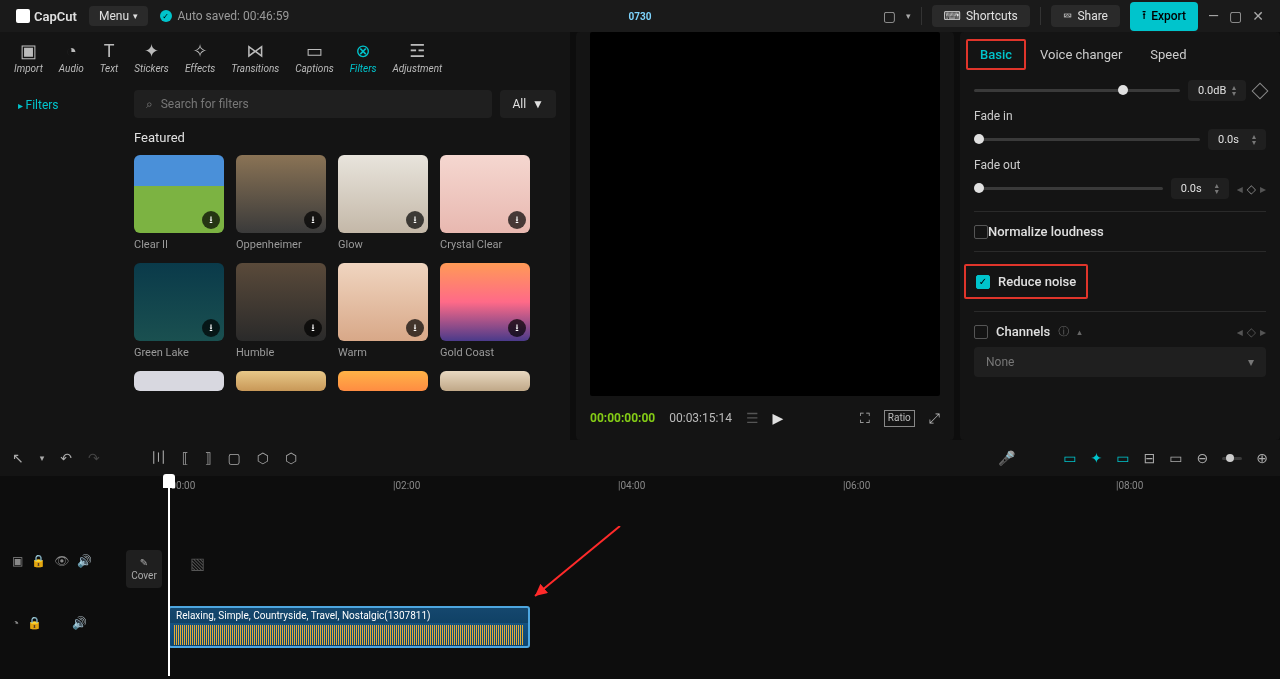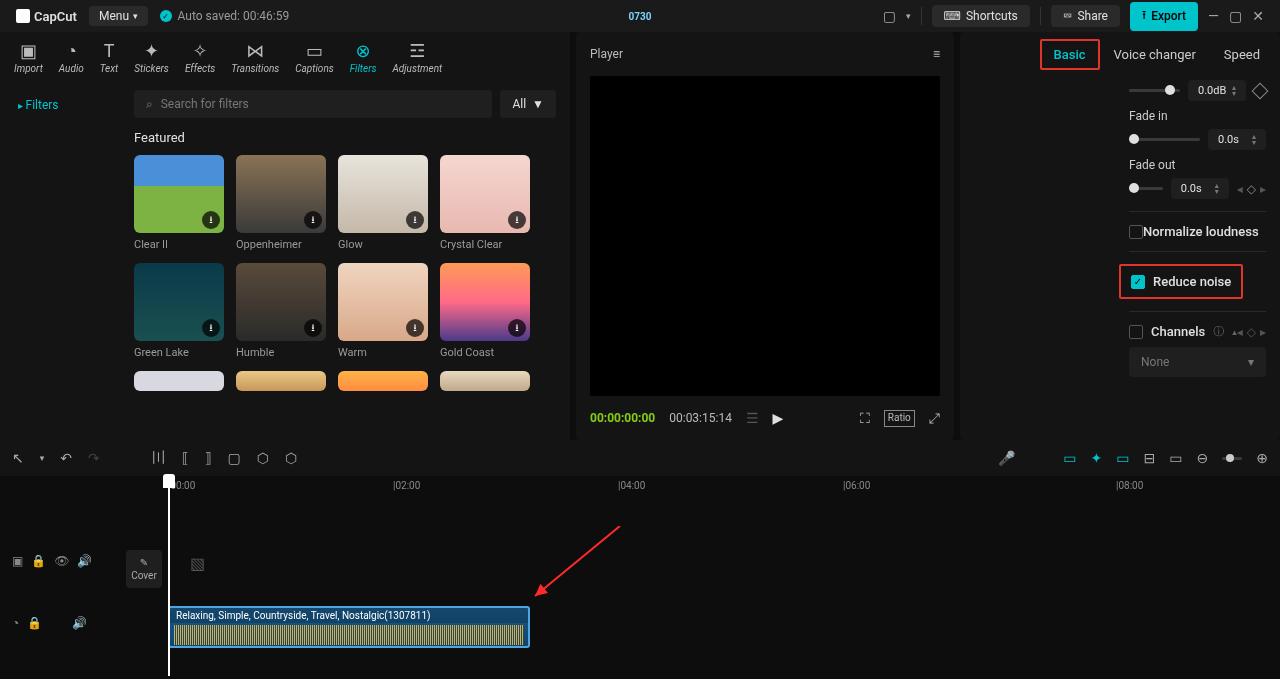--- a/index.html
+++ b/index.html
@@ -45,21 +45,21 @@
 .player-panel { flex:1; background:#141414; margin:0 6px; border-radius:4px; display:flex; flex-direction:column; }
 .player-header { height:44px; display:flex; align-items:center; padding:0 14px; justify-content:space-between; color:#bbb; }
 .player-view { flex:1; margin:0 14px; background:#000; border-radius:2px; }
 .player-controls { height:44px; display:flex; align-items:center; padding:0 14px; gap:14px; }
 .time-current { color:#84cc16; font-size:12px;font-weight:bold; }
 .time-total { color:#bbb; font-size:12px; }
 .pc-right { margin-left:auto; display:flex; gap:14px; color:#bbb; }
 .pc-icon { cursor:pointer; font-size:14px; }
 .ratio-box { border:1px solid #888; padding:1px 3px; font-size:10px; }
 
-.right-panel { width:320px; background:#141414; border-radius:4px; display:flex; flex-direction:column;align-items:flex-end; }
+.right-panel { width:320px; background:#141414; border-radius:4px; display:flex; flex-direction:column; }
 .right-tabs { display:flex; height:44px; align-items:center; padding:0 6px; gap:0; }
 .right-tab { padding:8px 14px; font-size:13px; color:#ccc; cursor:pointer; }
 .right-tab.active { color:#00c4cc; font-weight:500; }
 .right-tab.highlighted { border:2px solid #e0352b; border-radius:2px; padding:6px 12px; }
 .right-body { flex:1; padding:4px 14px; overflow-y:auto; }
 .prop-row { margin-bottom:8px; }
 .prop-label { font-size:12px; color:#ccc; margin-bottom:6px; display:block; }
 .prop-line { display:flex; align-items:center; gap:8px; }
 .slider-track { flex:1; height:3px; background:#3a3a3a; border-radius:2px; position:relative; }
 .slider-thumb { position:absolute; width:10px; height:10px; background:#e0e0e0; border-radius:50%; top:-4px; }
@@ -267,24 +267,20 @@
             </div>
           <div class="thumb-item row3">
               <div class="thumb-img t12"></div>
             </div>
         </div>
       </div>
     </div>
   </div>
 
   <div class="player-panel">
-    <div class="player-header">
-      <span>Player</span>
-      <span>≡</span>
-    </div>
     <div class="player-view"></div>
     <div class="player-controls">
       <span class="time-current">00:00:00:00</span>
       <span class="time-total">00:03:15:14</span>
       <span class="pc-icon" style="color:#555">☰</span>
       <span class="pc-icon">▶</span>
       <div class="pc-right">
         <span class="pc-icon">⛶</span>
         <span class="ratio-box">Ratio</span>
         <span class="pc-icon">⤢</span>

